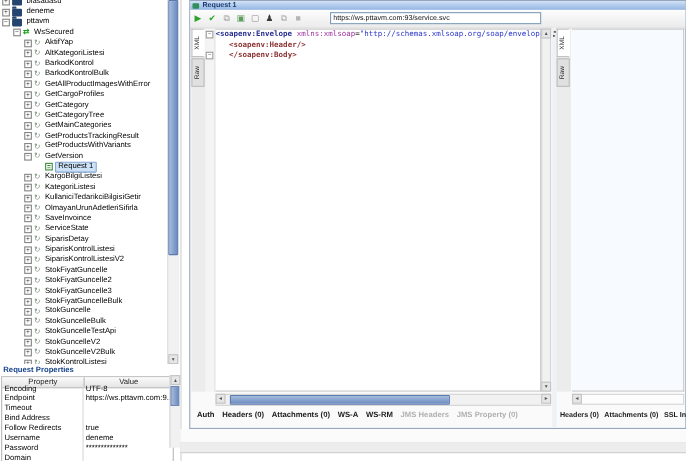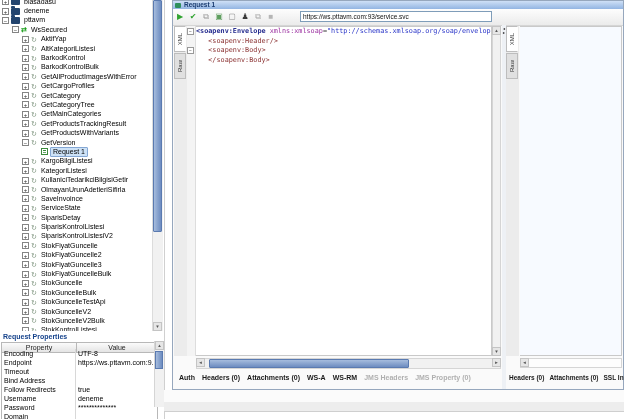--- a/index.html
+++ b/index.html
@@ -59,21 +59,21 @@
   .tabstrip{position:absolute;left:1px;top:1px;width:13px;height:330px;background:#ececec;}
   .vtab{position:relative;width:12px;height:26px;border:1px solid #bdbdbd;box-sizing:border-box;background:#e0e0e0;margin-bottom:1px;}
   .vtab.active{background:#fff;border-right-color:#fff;}
   .vtab span{position:absolute;left:50%;top:50%;transform:translate(-50%,-50%) rotate(-90deg);font-size:6px;color:#333;white-space:nowrap;}
   .gutter{position:absolute;left:14px;top:1px;width:8px;height:330px;background:#f4f4f4;border-right:1px solid #ddd;}
   .fold-box{position:absolute;left:0px;width:7px;height:7px;border:1px solid #999;background:#fff;box-sizing:border-box;
             font-size:5px;line-height:5px;text-align:center;color:#333;}
   .xml-area{position:absolute;left:23px;top:1px;width:296px;height:330px;background:#fff;border:1px solid #c9c9c9;
             border-left:none;overflow:hidden;box-sizing:border-box;}
   .xline{font-family:"DejaVu Sans Mono","Liberation Mono",monospace;font-size:6.8px;line-height:9.5px;white-space:pre;}
-  .tok-tag{color:#8b3232;}
+  .tok-tag{color:#8b3232;font-weight:bold;}
   .tok-tag-root{color:#262d8f;font-weight:bold;}
   .tok-attr{color:#9b30a0;}
   .tok-str{color:#2a35c8;}
   .tok-p{color:#333;}
   .ed-vscroll{position:absolute;left:319px;top:1px;width:9px;height:330px;background:#f1f1f1;border:1px solid #d5d5d5;box-sizing:border-box;}
   .hscroll{position:absolute;left:23px;top:333px;width:305px;height:11px;background:#f1f1f1;border:1px solid #d5d5d5;box-sizing:border-box;}
   .hscroll .hthumb{position:absolute;left:12px;top:0;width:200px;height:9px;
                    background:linear-gradient(#a6bcdd,#6d8cc0);border:1px solid #5a7ab0;box-sizing:border-box;border-radius:1px;}
   .tabs-row{position:absolute;left:6px;top:349px;display:flex;gap:7px;white-space:nowrap;}
   .btab{font-size:7px;font-weight:600;color:#1a1a1a;}
@@ -360,21 +360,20 @@
             <span>Raw</span>
           </div>
         </div>
       <div class="gutter">
         <div class="fold-box" style="top:2px;"><span>−</span></div>
         <div class="fold-box" style="top:21px;"><span>−</span></div>
       </div>
       <div class="xml-area" id="xml-area">
           <div class="xline"><span class="tok-tag-root">&lt;soapenv:Envelope</span><span class="tok-p"> </span><span class="tok-attr">xmlns:xmlsoap</span><span class="tok-p">=</span><span class="tok-str">"http://schemas.xmlsoap.org/soap/envelope/"</span></div>
           <div class="xline"><span class="tok-p">   </span><span class="tok-tag">&lt;soapenv:Header/&gt;</span></div>
-          <div class="xline"><span class="tok-p">   </span><span class="tok-tag">&lt;soapenv:Body&gt;</span></div>
           <div class="xline"><span class="tok-p">   </span><span class="tok-tag">&lt;/soapenv:Body&gt;</span></div>
         </div>
       <div class="ed-vscroll">
         <div class="scroll-btn" style="left:-1px;top:-1px;"><span>▲</span></div>
         <div class="scroll-btn" style="left:-1px;bottom:-1px;"><span>▼</span></div>
       </div>
       <div class="hscroll">
         <div class="scroll-btn" style="left:-1px;top:-1px;"><span>◄</span></div>
         <div class="hthumb"></div>
         <div class="scroll-btn" style="right:-1px;top:-1px;"><span>►</span></div>

